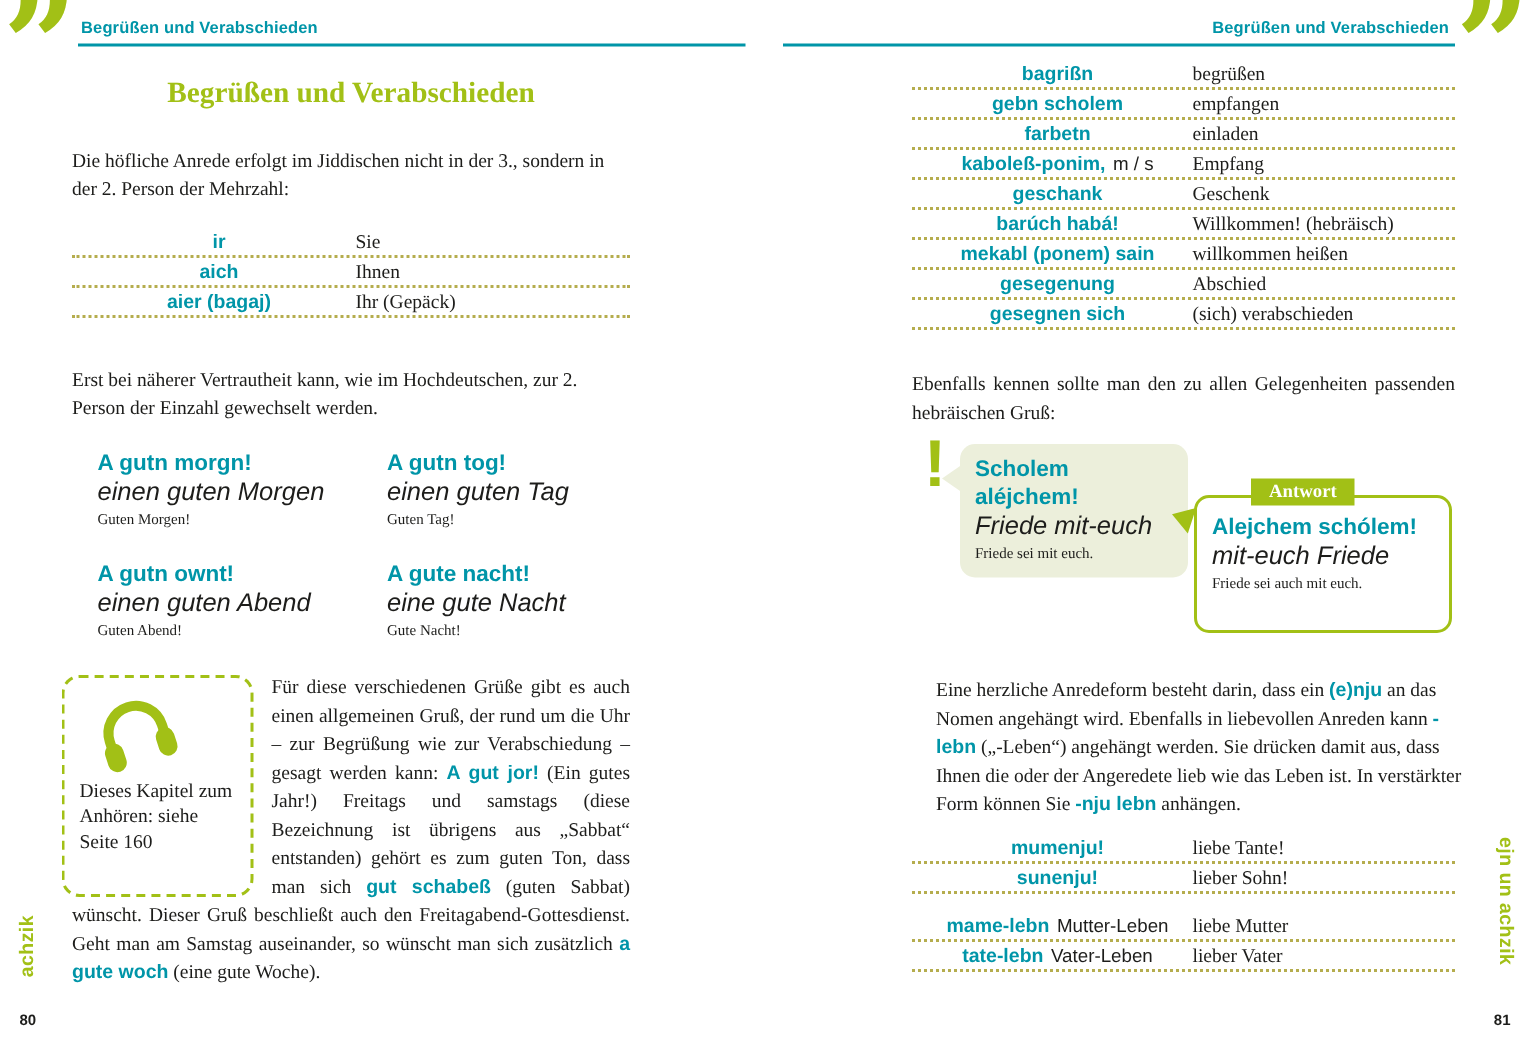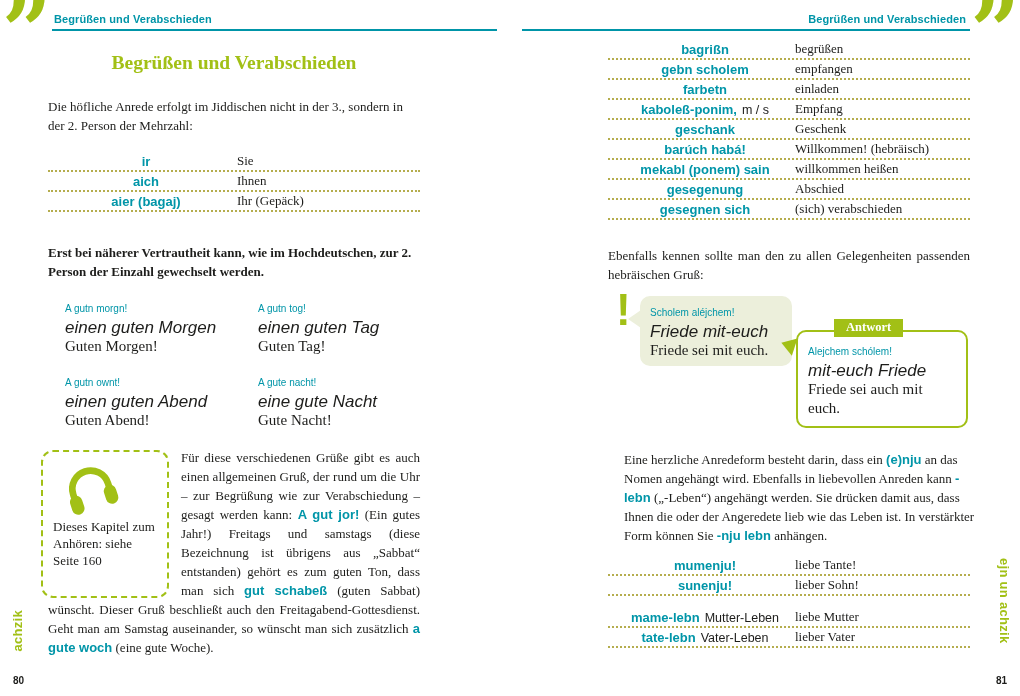--- a/index.html
+++ b/index.html
@@ -29,21 +29,21 @@
   .page-left .head-rule{left:52px;right:13px;}
   .page-right .head-rule{left:12px;right:50px;}
 
   .chapter-title{position:absolute;top:52px;left:48px;width:372px;text-align:center;
                  font-family:"Liberation Serif",serif;font-weight:700;font-size:19.5px;color:var(--green);}
 
   .bt{font-size:13px;line-height:19px;}
   .justify{text-align:justify;}
 
   .intro{position:absolute;top:97px;left:48px;width:374px;}
-  .para2-left{position:absolute;top:243px;left:48px;width:374px;font-weight:bold;}
+  .para2-left{position:absolute;top:243px;left:48px;width:374px;}
   .para1-right{position:absolute;top:246px;left:98px;width:362px;}
   .para2-right{position:absolute;top:450px;left:114px;width:362px;}
 
   
   .wtable{position:absolute;}
   .left-table{top:152px;left:48px;width:372px;}
   .right-table{top:40px;left:98px;width:362px;}
   .end-a{top:556px;left:98px;width:362px;}
   .end-b{top:608px;left:98px;width:362px;}
   .vrow{display:flex;align-items:center;height:18px;border-bottom:2px dotted var(--dot);padding-left:7px;text-align:center;}
@@ -53,23 +53,23 @@
   .right-table .ct,.end-a .ct,.end-b .ct{flex:0 0 180px;}
   .term{font-family:"Liberation Sans",sans-serif;font-weight:700;font-size:13px;color:var(--teal);}
   .note{font-family:"Liberation Sans",sans-serif;font-weight:400;
         font-size:12.5px;color:var(--ink);margin-left:5px;}
   .tr-cell{font-size:13px;}
 
   
   .greet-grid{position:absolute;top:299px;left:48px;width:372px;display:grid;
               grid-template-columns:193px 1fr;row-gap:17px;}
   .greet-cell{padding-left:17px;}
-  .g-yi{font-family:"Liberation Sans",sans-serif;font-weight:400;font-size:10px;color:var(--teal);line-height:19px;}
+  .g-yi{font-family:"Liberation Sans",sans-serif;font-weight:700;font-size:15px;color:var(--teal);line-height:19px;}
   .g-lit{font-family:"Liberation Sans",sans-serif;font-style:italic;font-size:17px;line-height:19px;}
-  .g-de{font-size:15px;line-height:19px;}
+  .g-de{font-size:10px;line-height:19px;}
 
   
   .audio-sec{position:absolute;top:448px;left:48px;width:372px;}
   .audio-box{float:left;width:128px;height:148px;border:2px dashed var(--green);border-radius:12px;
              margin:2px 12px 2px -7px;padding:8px 8px 6px 10px;background:#fff;}
   .audio-box svg{transform:rotate(-18deg);margin:2px 0 6px 10px;display:block;}
   .audio-text{font-size:13px;line-height:17px;}
   .hl{font-family:"Liberation Sans",sans-serif;font-weight:700;color:var(--teal);}
 
   

